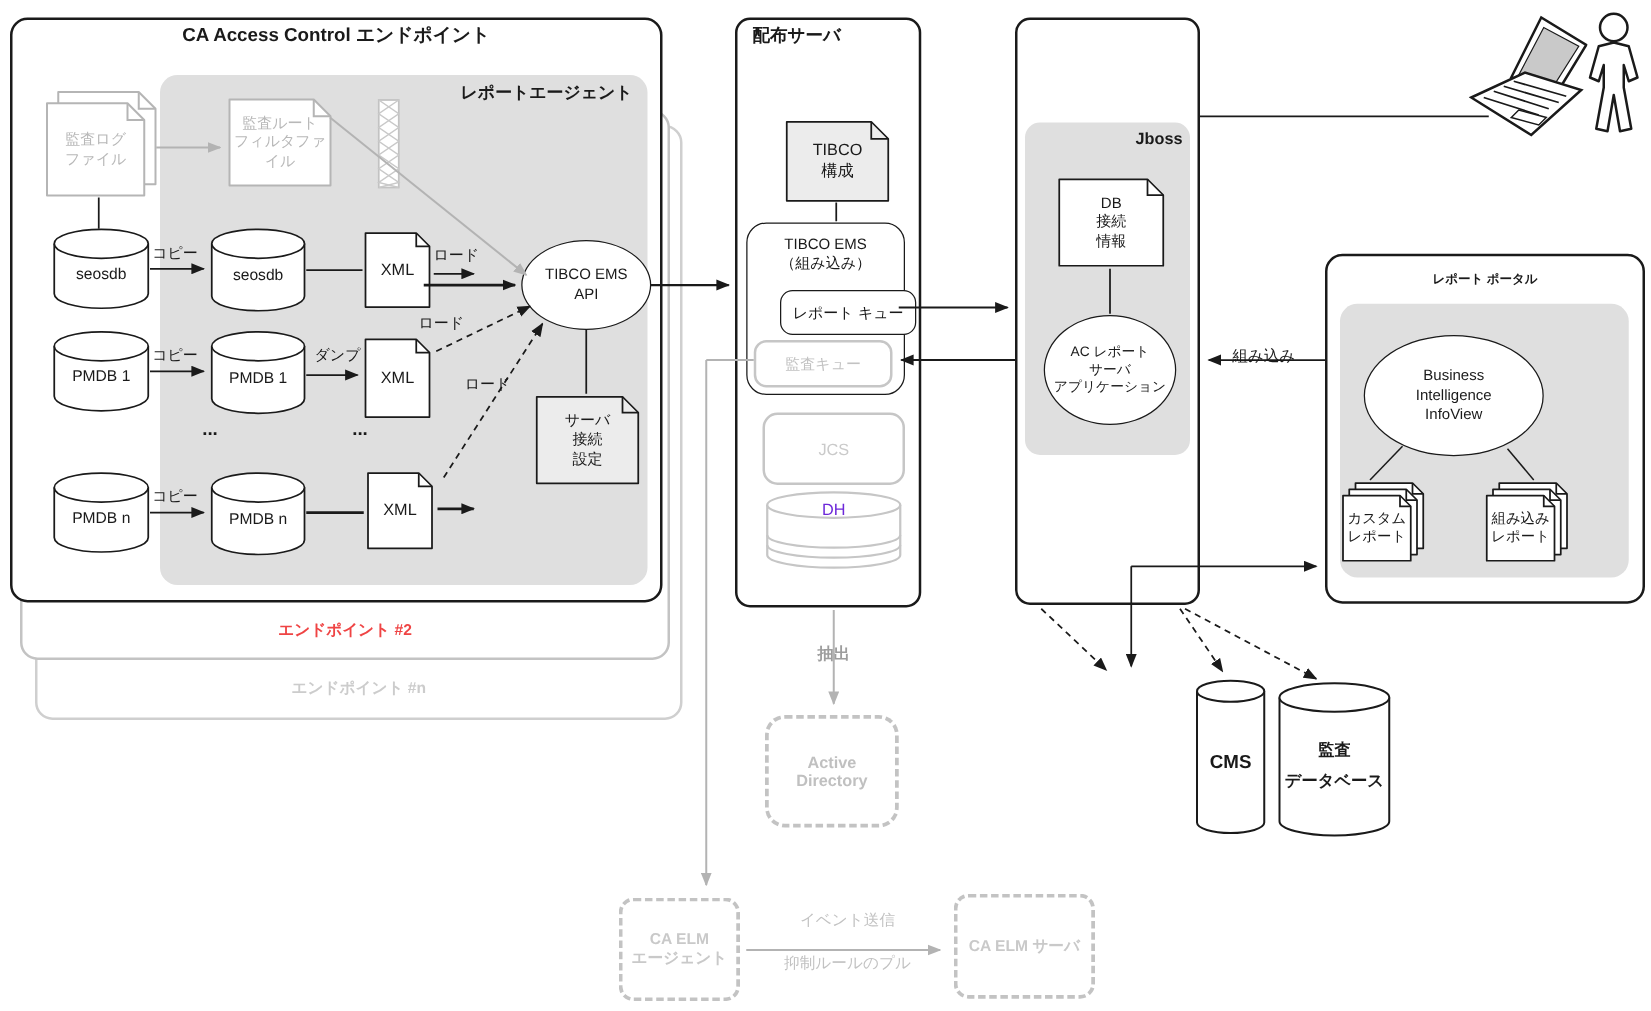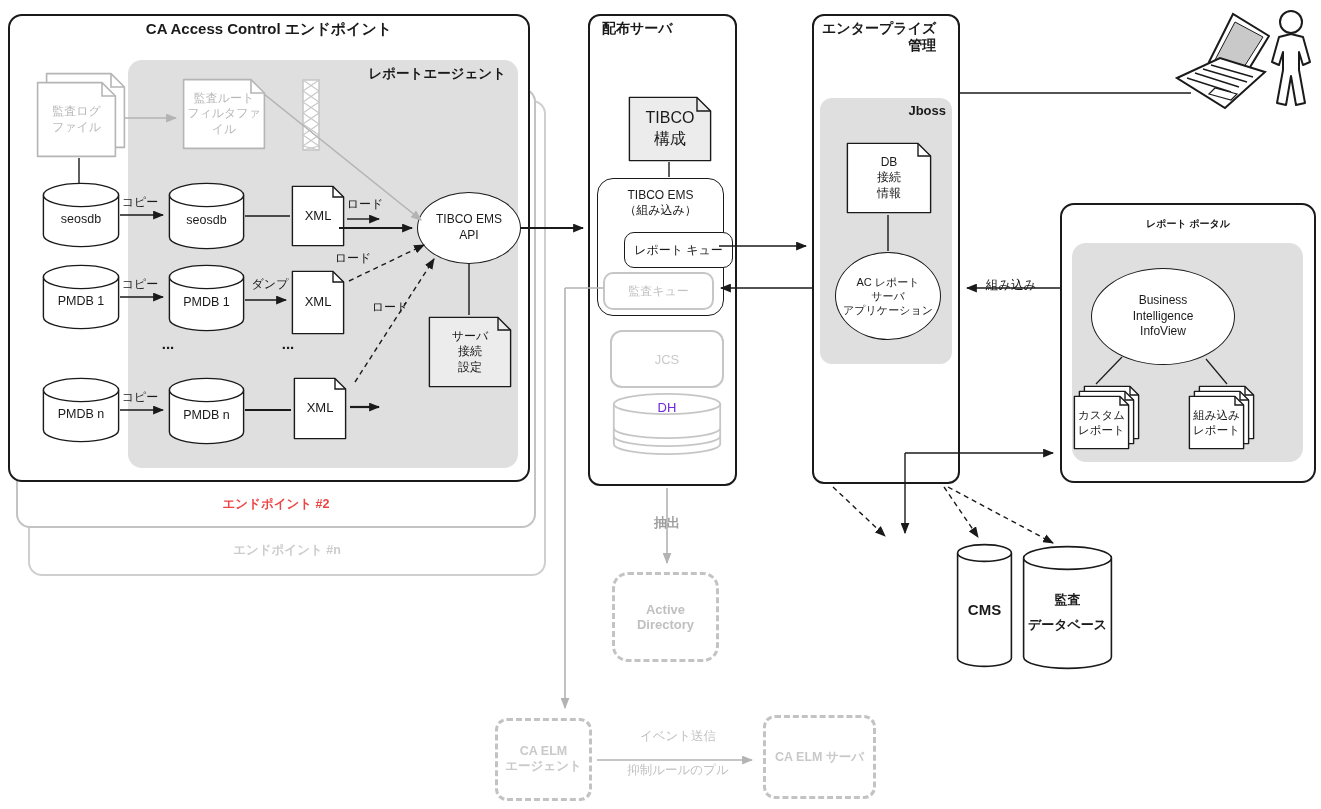--- a/index.html
+++ b/index.html
@@ -8,21 +8,21 @@
   #canvas{position:relative;width:1321px;height:809px;background:#fff;}
   .abs{position:absolute;}
   .panel{position:absolute;background:#fff;border:2.5px solid #1a1a1a;border-radius:14px;box-sizing:border-box;}
   .backpanel{position:absolute;background:#fff;border-radius:14px;box-sizing:border-box;}
   .gpanel{position:absolute;background:#dfdfdf;border-radius:14px;}
   .lbl{position:absolute;display:flex;align-items:center;justify-content:center;
        text-align:center;white-space:pre-line;line-height:1.25;}
   .left{justify-content:flex-start;text-align:left;}
   .right{justify-content:flex-end;text-align:right;}
   .top{align-items:flex-start;}
-  .b{font-weight:bold;text-align:right;}
+  .b{font-weight:bold;}
   .ellipse{position:absolute;background:#fff;border:1.6px solid #1a1a1a;border-radius:50%;
        display:flex;align-items:center;justify-content:center;text-align:center;
        white-space:pre-line;box-sizing:border-box;line-height:1.3;}
   .shape{position:absolute;}
   .slabel{position:absolute;inset:0;display:flex;align-items:center;justify-content:center;
        text-align:center;white-space:pre-line;line-height:1.3;}
   .queue{position:absolute;background:#fff;box-sizing:border-box;display:flex;align-items:center;
        justify-content:center;white-space:pre-line;text-align:center;}
   .dashbox{position:absolute;background:#fff;border:3px dashed #c3c3c3;border-radius:12px;box-sizing:border-box;
        display:flex;align-items:center;justify-content:center;text-align:center;white-space:pre-line;}
@@ -150,21 +150,21 @@
   <div class="lbl b z2" style="left:28px;top:530px;width:518px;height:42px;font-size:12.5px;color:#cccccc;">エンドポイント #n</div>
 
   <div class="panel z1" style="left:588px;top:14px;width:149px;height:472px;border-radius:12px;"></div>
   <div class="lbl b left z3" style="left:602px;top:20px;width:130px;height:18px;font-size:14px;">配布サーバ</div>
 
   <div class="shape z3" style="left:628px;top:96px;width:84px;height:66px;">
       <svg width="84" height="66" viewBox="0 0 84 66" style="position: absolute; inset: 0px; overflow: visible;">
         <path d="M 1.4 1.4 L 69 1.4 L 82.6 15 L 82.6 64.6 L 1.4 64.6 Z" fill="#ececec" stroke="#1a1a1a" stroke-width="1.4" stroke-linejoin="round"></path>
         <path d="M 69 1.4 L 69 15 L 82.6 15" fill="none" stroke="#1a1a1a" stroke-width="1.4"></path>
       </svg>
-    <div class="slabel" style="font-size:16px;border-radius:23px;">TIBCO
+    <div class="slabel" style="font-size:13px;border-radius:23px;">TIBCO
 構成</div>
   </div>
 
   <div class="abs z3" style="left:597px;top:178px;width:127px;height:138px;background:#fff;border:1.6px solid #1a1a1a;border-radius:16px;box-sizing:border-box;"></div>
   <div class="lbl z4" style="left:597px;top:186px;width:127px;height:34px;font-size:12px;">TIBCO EMS
 （組み込み）</div>
 
   <div class="queue z4" style="left:610px;top:232px;width:109px;height:36px;border:1.6px solid #1a1a1a;border-radius:10px;font-size:12px;margin-left:14px;">レポート キュー</div>
   <div class="queue z4" style="left:603px;top:272px;width:111px;height:38px;border:2px solid #c6c6c6;border-radius:10px;font-size:12px;color:#c2c2c2;">監査キュー</div>
 
@@ -177,22 +177,20 @@
         <path d="M 1.8 44 A 53.2 10.2 0 0 0 108.2 44" fill="none" stroke="#c6c6c6" stroke-width="1.8"></path>
         <path d="M 1.8 36 A 53.2 10.2 0 0 0 108.2 36" fill="none" stroke="#c6c6c6" stroke-width="1.8"></path>
       </svg>
     <div class="slabel" style="font-size:13px;color:#6d28d9;align-items:flex-start;padding-top:8px;">DH</div>
   </div>
 
   <div class="dashbox z3" style="left:612px;top:572px;width:107px;height:90px;border-radius:16px;font-size:13px;font-weight:bold;color:#c0c0c0;">Active
 Directory</div>
 
   <div class="panel z1" style="left:812px;top:14px;width:148px;height:470px;border-radius:12px;"></div>
-  <div class="lbl b left top z3" style="left:822px;top:20px;width:130px;height:36px;font-size:14px;line-height:1.2;">エンタープライズ
-管理</div>
 
   <div class="gpanel z2" style="left:820px;top:98px;width:132px;height:266px;border-radius:12px;"></div>
   <div class="lbl b right z3" style="left:880px;top:103px;width:66px;height:16px;font-size:13px;padding-right:4px;">Jboss</div>
 
   <div class="shape z3" style="left:846px;top:142px;width:86px;height:72px;">
       <svg width="86" height="72" viewBox="0 0 86 72" style="position: absolute; inset: 0px; overflow: visible;">
         <path d="M 1.4 1.4 L 72 1.4 L 84.6 14 L 84.6 70.6 L 1.4 70.6 Z" fill="#fff" stroke="#1a1a1a" stroke-width="1.4" stroke-linejoin="round"></path>
         <path d="M 72 1.4 L 72 14 L 84.6 14" fill="none" stroke="#1a1a1a" stroke-width="1.4"></path>
       </svg>
     <div class="slabel" style="font-size:12px;">DB

